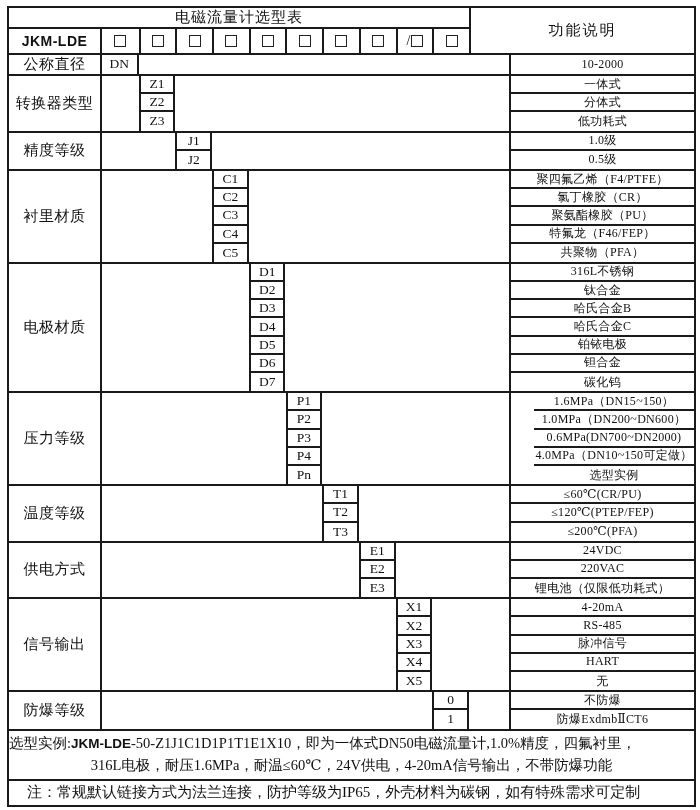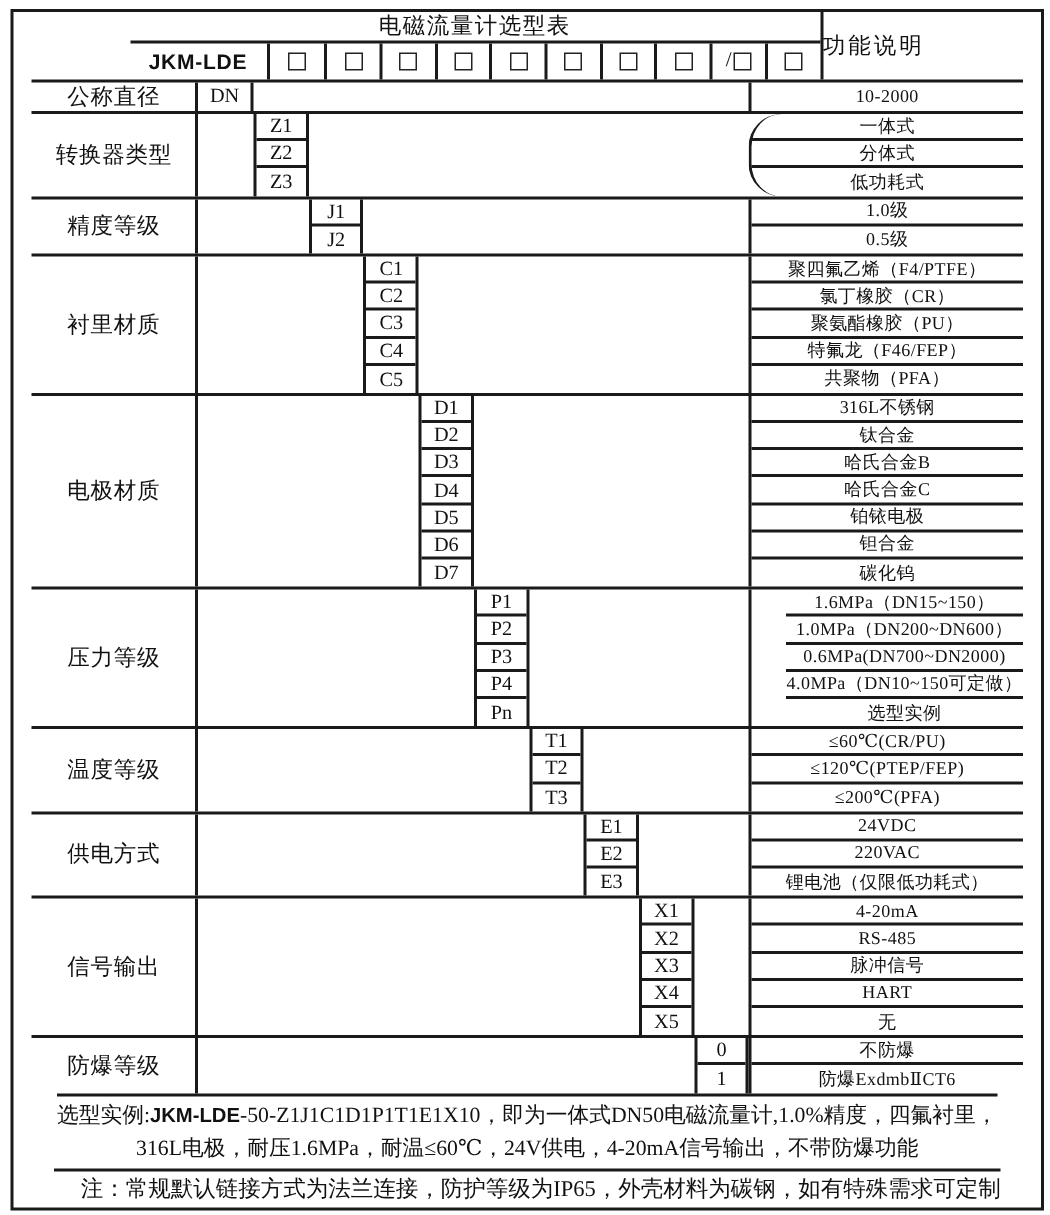--- a/index.html
+++ b/index.html
@@ -6,21 +6,21 @@
     --ln:#1a1a1a;
     --rh:18.2px;
     --colw:36.7px;
   }
   *{margin:0;padding:0;box-sizing:border-box;}
   html,body{width:700px;height:810px;background:#ffffff;overflow:hidden;}
   body{font-family:"Liberation Serif","DejaVu Serif",serif;color:#111;}
   .sheet{
     position:absolute;left:7px;top:6px;width:689px;height:801px;
     border:2px solid var(--ln);
-    display:flex;flex-direction:column;background:#fff;align-items:center;
+    display:flex;flex-direction:column;background:#fff;
   }
   
   .hdr-block{display:flex;height:45px;flex:0 0 auto;}
   .hdr-left{width:460px;display:flex;flex-direction:column;}
   .title-row{
     height:21px;border-bottom:2px solid var(--ln);
     display:flex;align-items:center;justify-content:center;
     font-size:15px;letter-spacing:1px;
   }
   .model-row{flex:1;display:flex;}
@@ -43,25 +43,25 @@
   .slash{font-size:14px;line-height:12px;}
   .hdr-right{
     flex:1;border-left:2px solid var(--ln);
     display:flex;align-items:center;justify-content:center;
     font-size:15px;letter-spacing:2px;
   }
   
   #sections{flex:0 0 auto;display:flex;flex-direction:column;}
   .section{display:flex;border-top:2px solid var(--ln);}
   .sec-label{
-    width:111px;border-right:2px solid var(--ln);
+    width:93px;border-right:2px solid var(--ln);
     display:flex;align-items:center;justify-content:center;
     font-size:15px;letter-spacing:.5px;flex:0 0 auto;
   }
-  .sec-mid{width:367px;flex:0 0 auto;display:flex;}
+  .sec-mid{width:407px;flex:0 0 auto;display:flex;}
   .gap{flex:0 0 auto;}
   .code-strip{
     width:var(--colw);flex:0 0 auto;
     border-left:2px solid var(--ln);border-right:2px solid var(--ln);
     display:flex;flex-direction:column;
   }
   .code-strip.no-left{border-left:none;}
   .code-cell{
     height:var(--rh);border-bottom:2px solid var(--ln);
     display:flex;align-items:center;justify-content:center;
@@ -159,21 +159,21 @@
         <div class="sec-label">转换器类型</div>
         <div class="sec-mid">
           <div class="gap" style="width: 36.7px;"></div>
           <div class="code-strip">
             <div class="code-cell">Z1</div>
             <div class="code-cell">Z2</div>
             <div class="code-cell">Z3</div>
           </div>
           <div class="fill"></div>
         </div>
-        <div class="sec-right" style="border-left: 2px solid var(--ln); border-radius: 22px;">
+        <div class="sec-right" style="border-left: 2px solid var(--ln);">
           <div class="val-cell">一体式</div>
           <div class="val-cell">分体式</div>
           <div class="val-cell">低功耗式</div>
         </div>
       </div>
       <div class="section">
         <div class="sec-label">精度等级</div>
         <div class="sec-mid">
           <div class="gap" style="width: 73.4px;"></div>
           <div class="code-strip">

